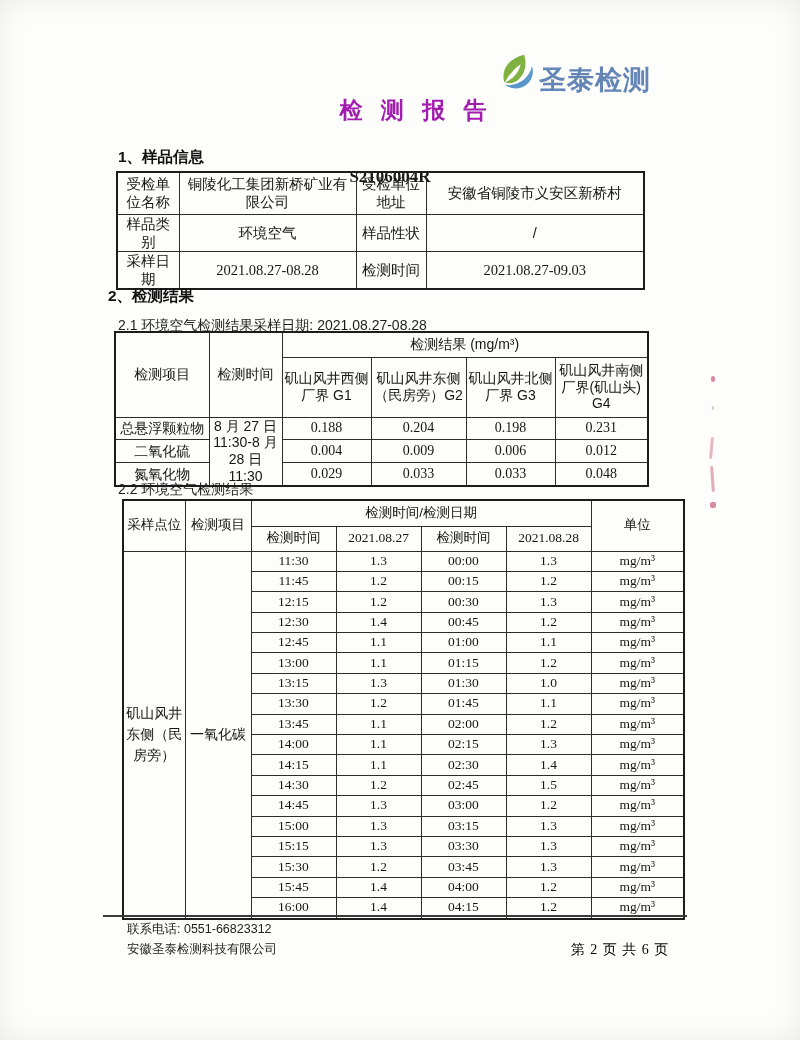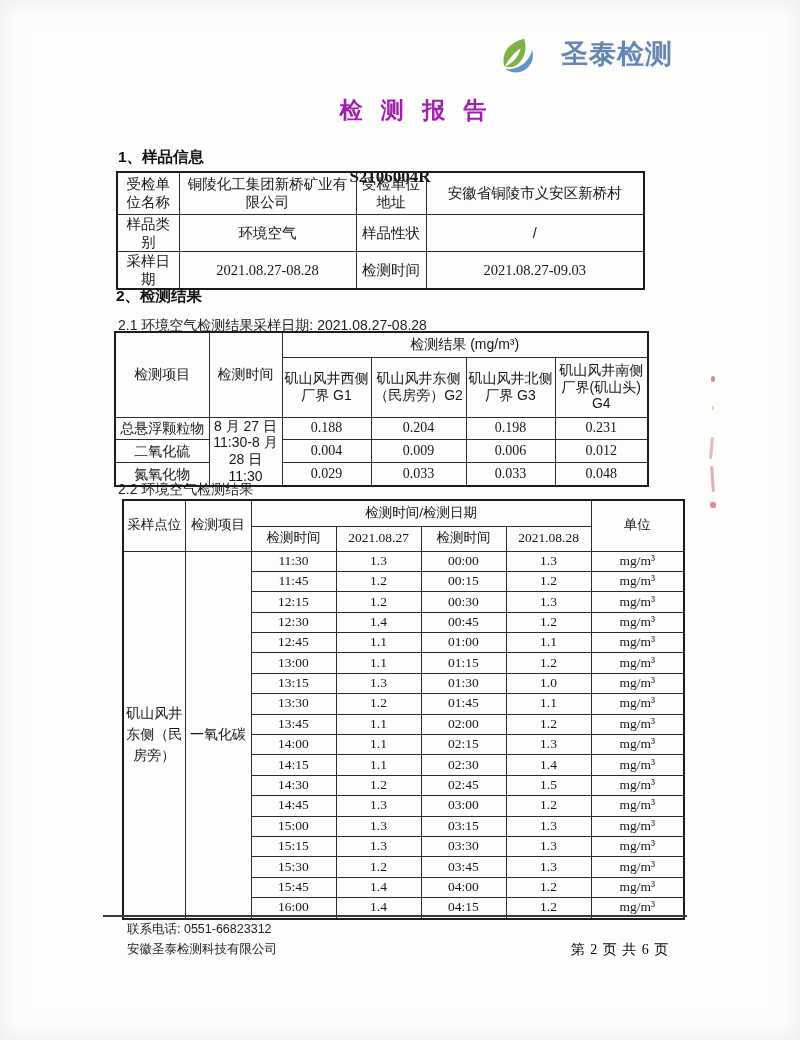--- a/index.html
+++ b/index.html
@@ -9,21 +9,21 @@
     font-family:"Liberation Sans", sans-serif;
     color:#1d1d1d;
     -webkit-font-smoothing:antialiased;
   }
   .page{
     position:relative;width:800px;height:1040px;
     background:#fdfdfc;overflow:hidden;
     box-shadow:inset 0 0 24px rgba(180,180,175,.25);
   }
   
-  .logo{position:absolute;top:36px;left:497px;display:flex;align-items:flex-start;gap:22px;}
+  .logo{position:absolute;top:52px;left:497px;display:flex;align-items:flex-end;gap:0;}
   .logo-text{
     font-size:27px;font-weight:bold;color:#6486b6;letter-spacing:1px;
     font-family:"Liberation Sans", sans-serif;
   }
   .doc-title{
     position:absolute;top:95px;left:0;width:780px;text-align:center;
     font-size:23px;font-weight:bold;letter-spacing:6px;color:#a21caf;margin-left:26px;
   }
   .report-no{
     position:absolute;top:126px;left:0;width:780px;text-align:center;
@@ -122,21 +122,21 @@
     </tr>
     <tr class="r3">
       <td>采样日期</td>
       <td class="num">2021.08.27-08.28</td>
       <td>检测时间</td>
       <td class="num">2021.08.27-09.03</td>
     </tr>
   </tbody>
     </table>
 
-  <div class="sec-heading" style="top:286px;left:116px;">2、检测结果</div>
+  <div class="sec-heading" style="top:286px;left:108px;">2、检测结果</div>
 
   <div class="line21">
     <span class="sub-heading" style="position:static;">2.1 环境空气检测结果</span>
     <span class="sub-heading" style="position:static;">采样日期: 2021.08.27-08.28</span>
   </div>
 
   <table class="air-table bordered">
     <colgroup>
         <col style="width:94px">
         <col style="width:73px">

